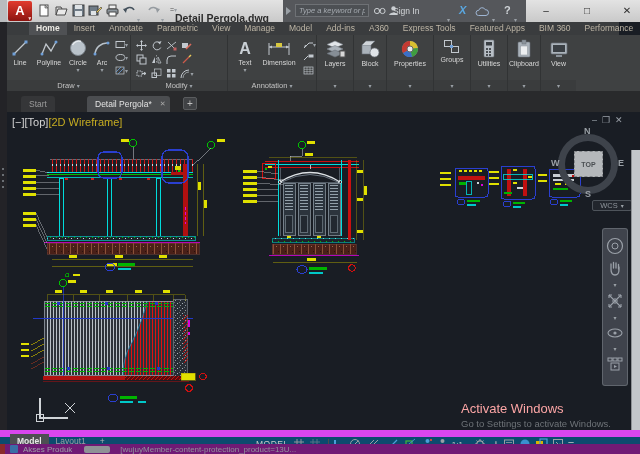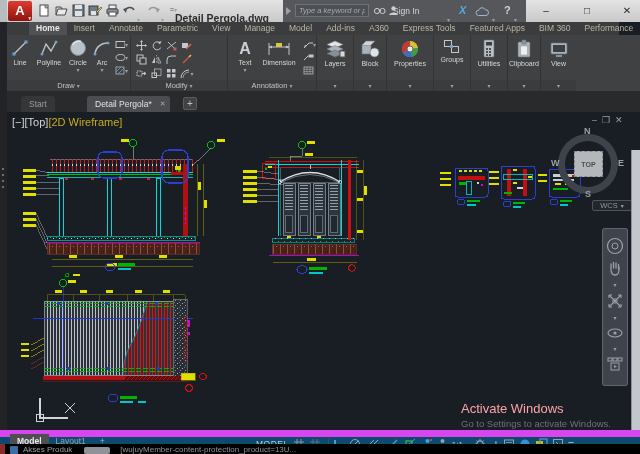--- a/index.html
+++ b/index.html
@@ -55,21 +55,21 @@
   #activate .l1{font-size:13px;color:#fca5a5;}
   #activate .l2{font-size:9.5px;color:#6e7378;margin-top:2px;}
   #scrollbar{left:631px;top:150px;width:9px;height:298px;background:#c3c7cb;border-left:1px solid #8e9296;}
   
   #sbar{left:0;top:430px;width:640px;height:14px;background:#0c4a6e;border-top:7px solid #d946ef;display:flex;align-items:center;}
   .ltab{font-size:8.5px;height:14px;line-height:14px;padding:0 7px;}
   #s-icons{position:absolute;left:256px;top:0;height:14px;display:flex;align-items:center;gap:4px;}
   .sico{display:flex;align-items:center;}
   .sdiv{width:1px;height:10px;background:#4a4c4e;}
   
-  #bstrip{left:0;top:444px;width:640px;height:10px;background:#000000;display:flex;align-items:flex-end;}
+  #bstrip{left:0;top:444px;width:640px;height:10px;background:#701a75;display:flex;align-items:center;}
   svg{display:block;}
 </style>
 </head>
 <body>
 <div id="stage">
 
 <div class="a" style="left:0;top:0;width:7px;height:22px;background:#b9bcbe;"></div>
 <div class="a" style="left:0;top:22px;width:7px;height:422px;background:#232327;"></div>
 <div class="a" style="left:2px;top:168px;width:2px;height:20px;background:repeating-linear-gradient(#6a6f74 0 2px,transparent 2px 6px);"></div>
 

